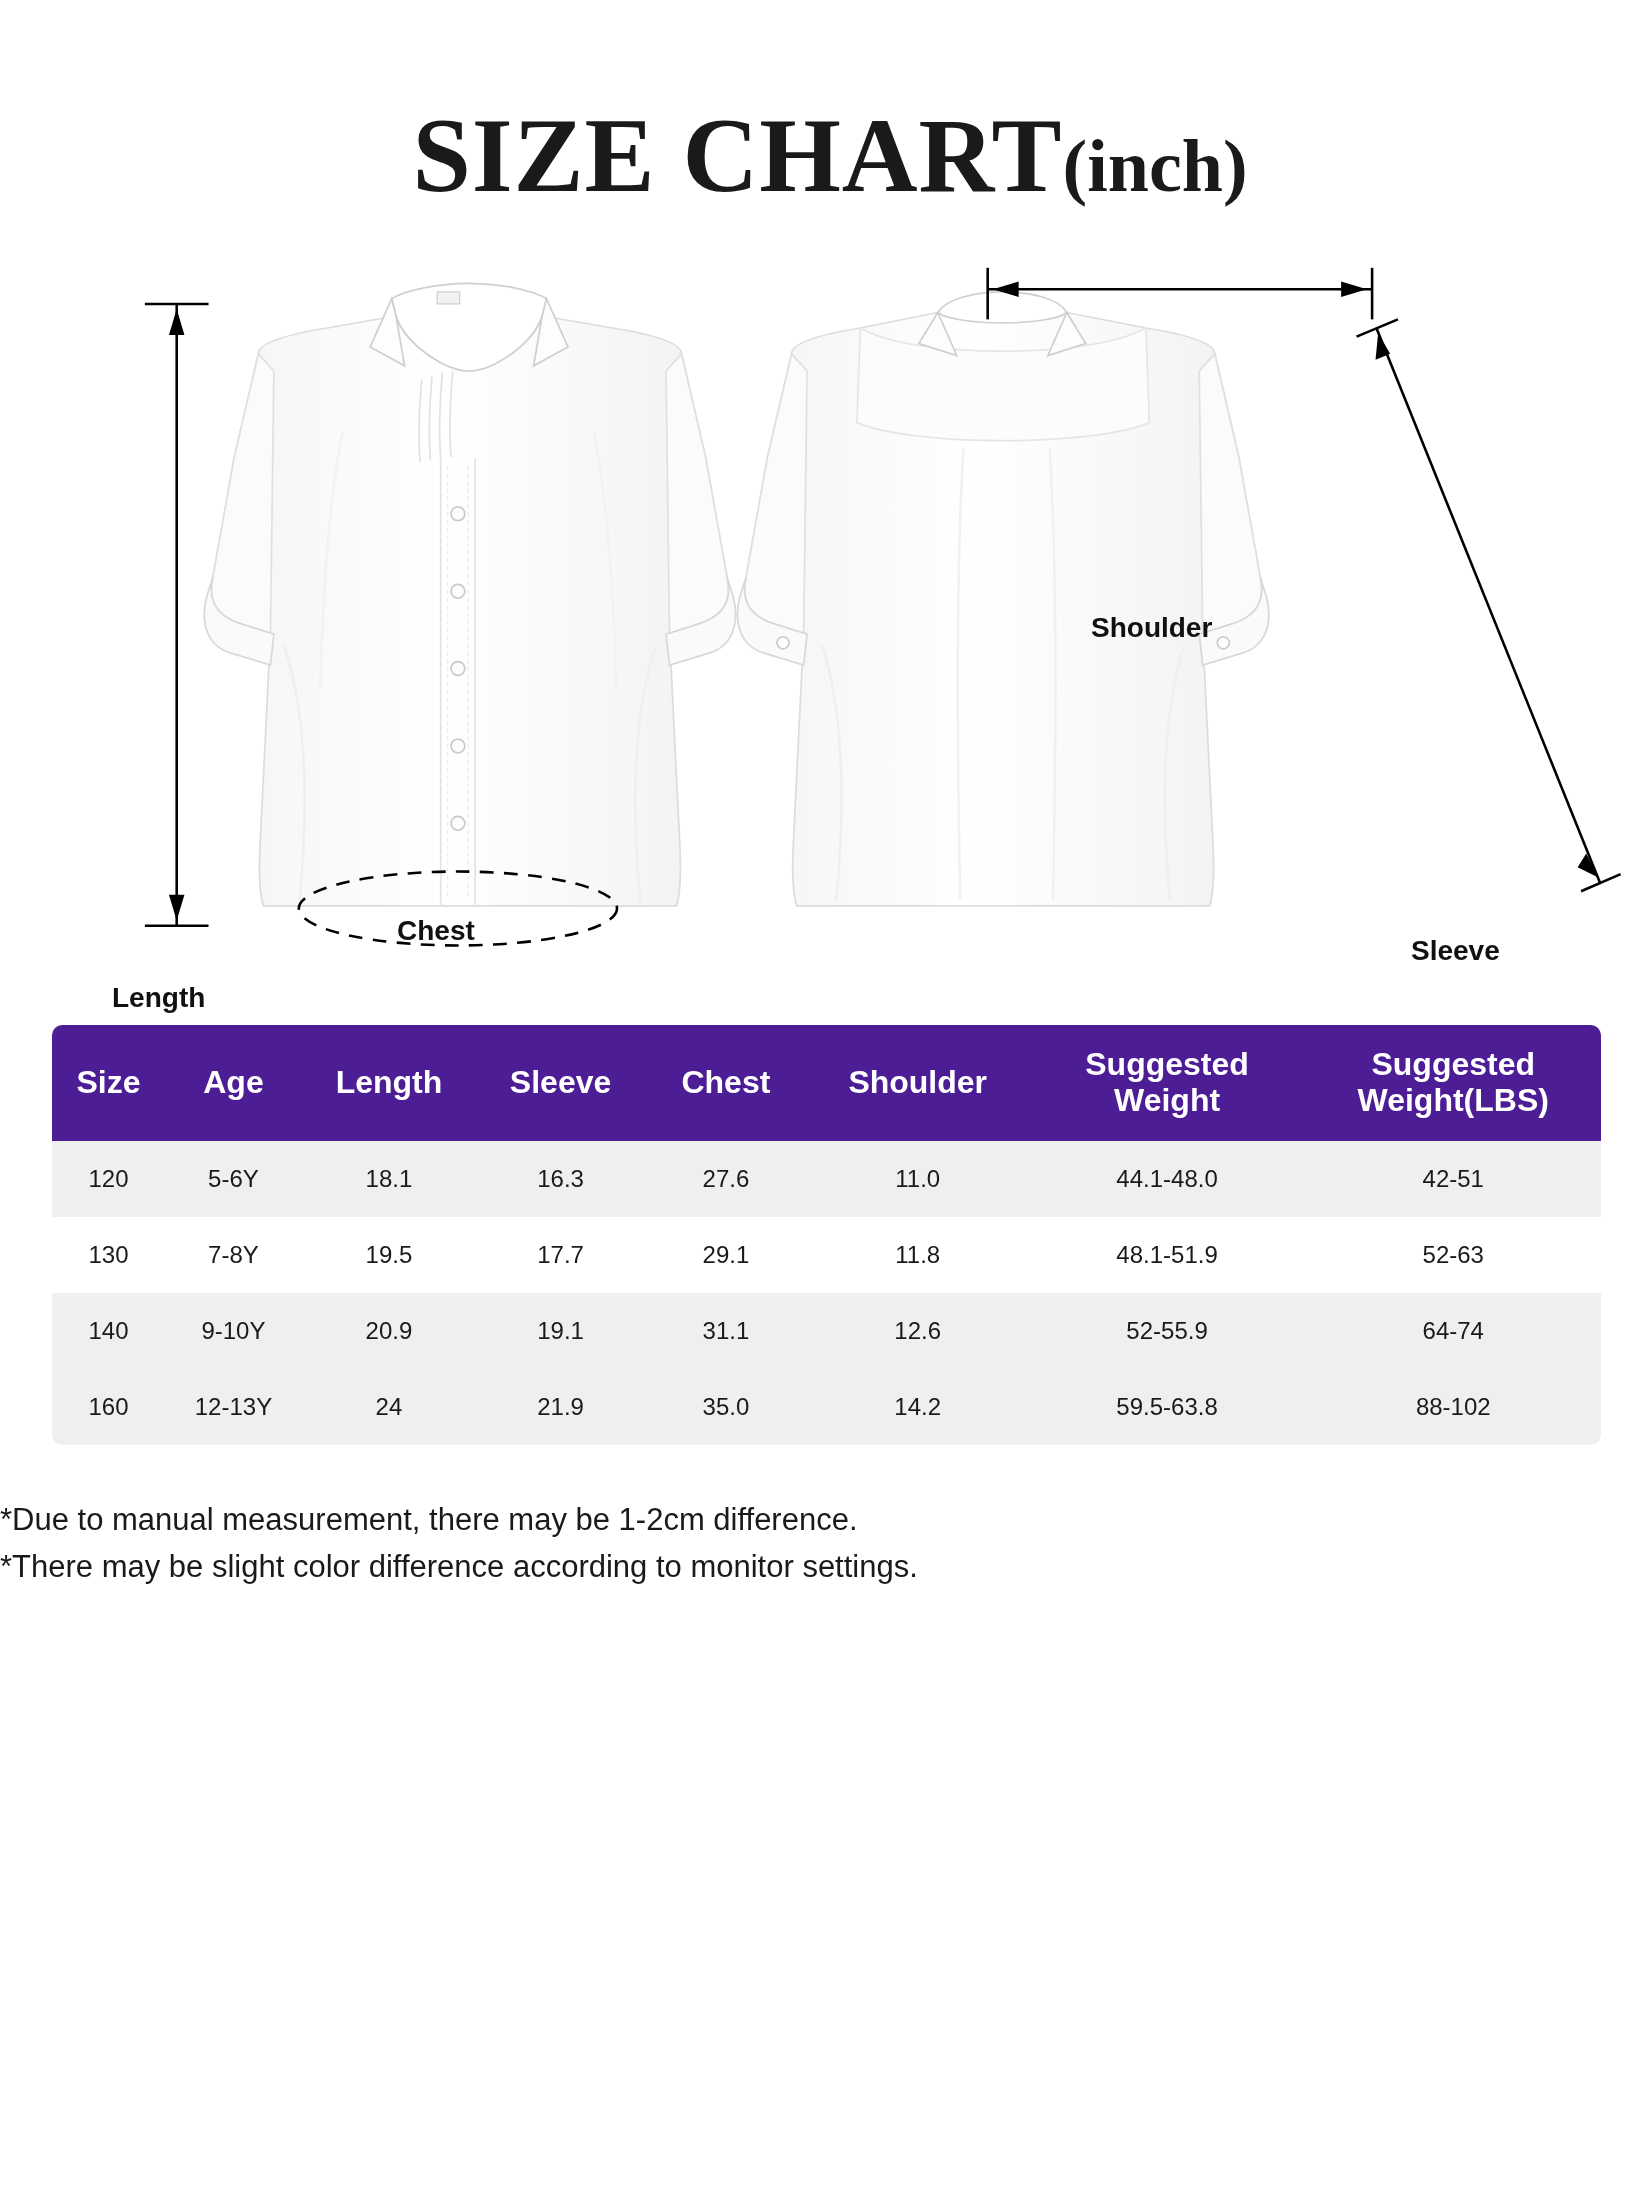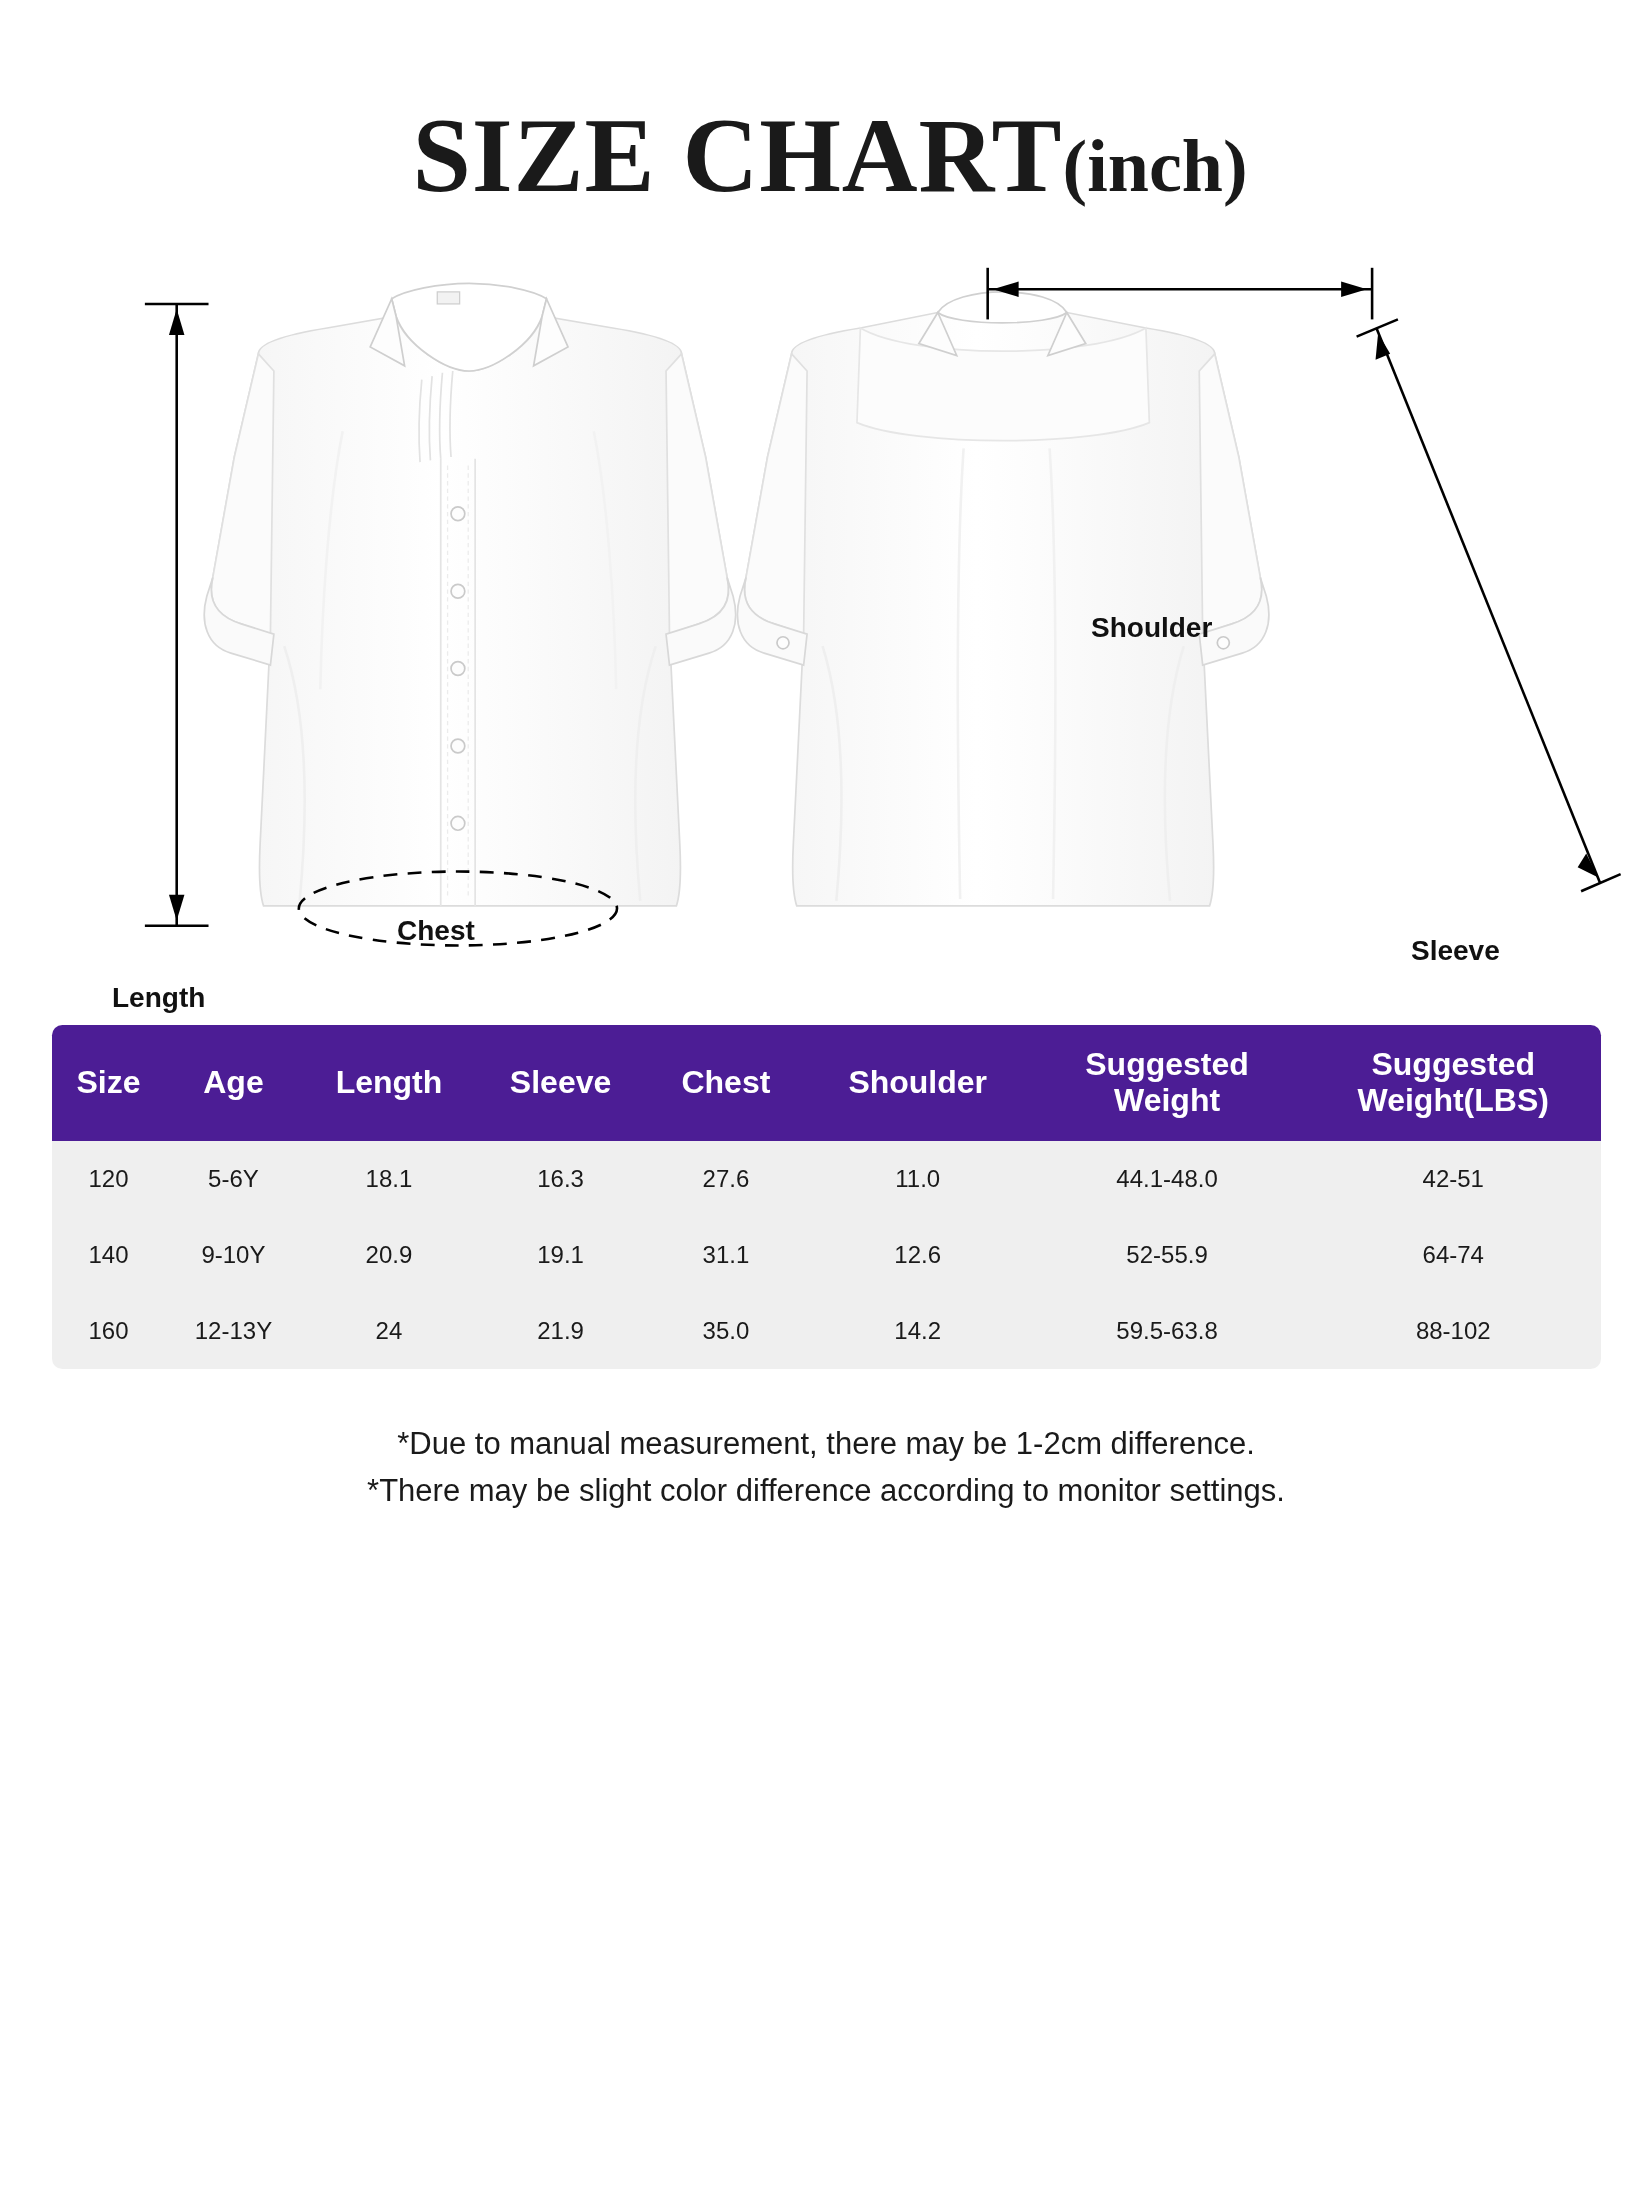--- a/index.html
+++ b/index.html
@@ -104,21 +104,20 @@
   col.c-length    { width: 169px; }
   col.c-sleeve    { width: 162px; }
   col.c-chest     { width: 157px; }
   col.c-shoulder  { width: 213px; }
   col.c-height    { width: 268px; }
   col.c-weight    { width: 284px; }
 
   
   .notes {
     margin-top: 52px;
-    text-align: center;
   }
   .notes div {
     font-size: 31px;
     color: #1a1a1a;
     line-height: 1.5;
   }
 </style>
 </head>
 <body>
 
@@ -296,20 +295,30 @@
       <tr class="alt">
         <td>120</td>
         <td>5-6Y</td>
         <td>18.1</td>
         <td>16.3</td>
         <td>27.6</td>
         <td>11.0</td>
         <td>44.1-48.0</td>
         <td>42-51</td>
       </tr>
+      <tr>
+        <td>130</td>
+        <td>7-8Y</td>
+        <td>19.5</td>
+        <td>17.7</td>
+        <td>29.1</td>
+        <td>11.8</td>
+        <td>48.1-51.9</td>
+        <td>52-63</td>
+      </tr>
       <tr class="alt">
         <td>140</td>
         <td>9-10Y</td>
         <td>20.9</td>
         <td>19.1</td>
         <td>31.1</td>
         <td>12.6</td>
         <td>52-55.9</td>
         <td>64-74</td>
       </tr>

